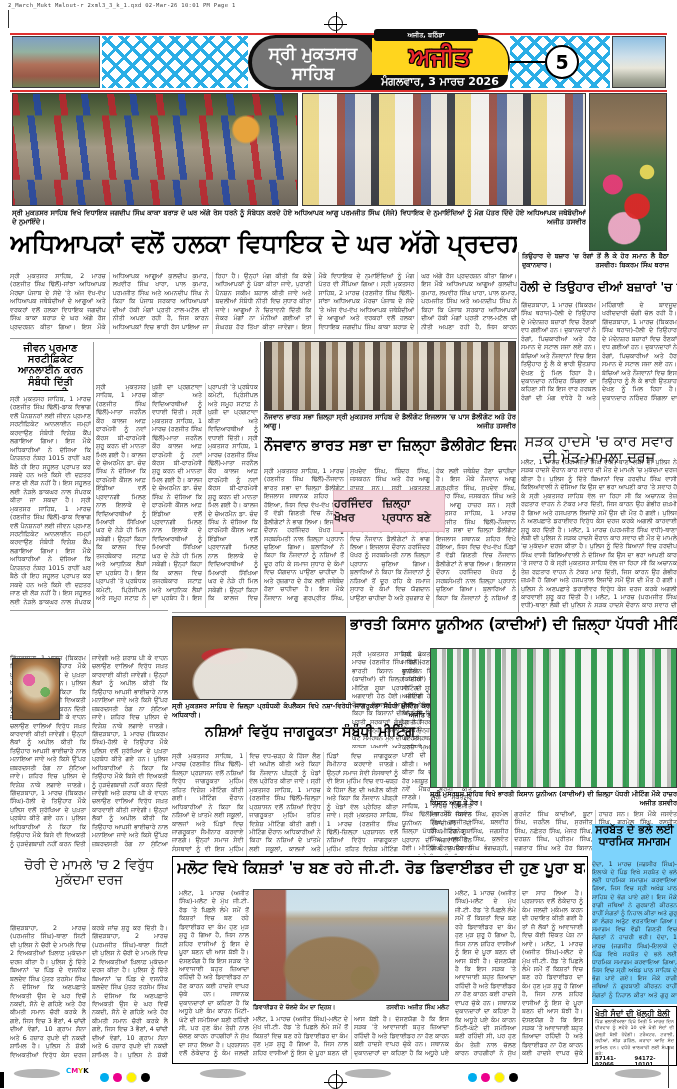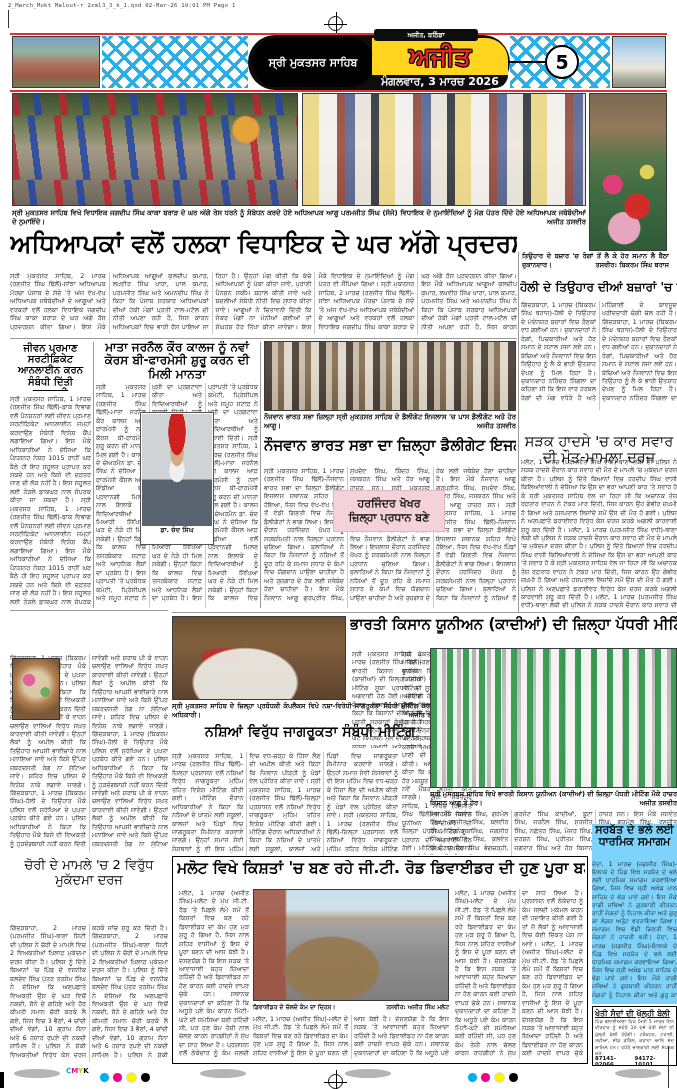--- a/index.html
+++ b/index.html
@@ -42,22 +42,22 @@
   <div class="abs" style="left:10px;top:90px;width:657px;height:2px;background:#e03030;"></div>
 
   <div class="ph" style="left:12px;top:36px;width:88px;height:52px;background:
       linear-gradient(180deg,#7fa0c4 0%,#93b2a1 30%,#b0715a 55%,#9a5a48 78%,#6f7f56 100%);"></div>
 
   <div class="diam" style="left:102px;top:36px;width:146px;height:52px;"></div>
   <div class="diam" style="left:510px;top:36px;width:100px;height:52px;"></div>
 
   <div class="pill" style="left:248px;top:35px;width:262px;height:55px;"></div>
 
-  <div class="abs" style="left:252px;top:38px;width:122px;height:49px;background:#000000;border-radius:25px;
-      display:flex;align-items:center;justify-content:center;color:#fff;font-weight:800;font-size:11px;text-align:center;">ਸ੍ਰੀ ਮੁਕਤਸਰ ਸਾਹਿਬ</div>
+  <div class="abs" style="left:252px;top:38px;width:122px;height:49px;background:#737373;border-radius:25px;
+      display:flex;align-items:center;justify-content:center;color:#fff;font-weight:800;font-size:17px;text-align:center;">ਸ੍ਰੀ ਮੁਕਤਸਰ ਸਾਹਿਬ</div>
 
   <div class="abs" style="left:372px;top:38px;width:136px;height:37px;background:#ffd51e;border-radius:0 22px 0 0;
       display:flex;align-items:center;justify-content:center;">
     <span style="color:#e8252c;font-weight:800;font-size:25px;line-height:1;
       text-shadow:1px 1px 0 #000,-1px -1px 0 #000,1px -1px 0 #000,-1px 1px 0 #000;">ਅਜੀਤ</span>
   </div>
   <div class="abs" style="left:374px;top:29px;width:104px;height:12px;background:#0d0d0d;border-radius:3px;
       color:#fff;font-size:6.5px;font-weight:700;display:flex;align-items:center;justify-content:center;">ਅਜੀਤ, ਬਠਿੰਡਾ</div>
   <div class="abs" style="left:372px;top:75px;width:136px;height:13px;background:#0d0d0d;border-radius:0 0 22px 0;
       color:#fff;font-size:11px;font-weight:700;display:flex;align-items:center;justify-content:center;">ਮੰਗਲਵਾਰ, 3 ਮਾਰਚ 2026</div>
@@ -104,45 +104,36 @@
   <div class="hl abs" style="left:520px;top:281px;width:157px;height:17px;font-size:12px;white-space:nowrap;">ਹੋਲੀ ਦੇ ਤਿਉਹਾਰ ਦੀਆਂ ਬਜ਼ਾਰਾਂ 'ਚ ਰੌਣਕਾਂ</div>
   <div class="body abs c2" style="left:521px;top:301px;width:156px;height:109px;">ਗਿੱਦੜਬਾਹਾ, 1 ਮਾਰਚ (ਬਿਕਰਮ ਸਿੰਘ ਥਰਾਜ)-ਹੋਲੀ ਦੇ ਤਿਉਹਾਰ ਦੇ ਮੱਦੇਨਜ਼ਰ ਬਜ਼ਾਰਾਂ ਵਿਚ ਰੌਣਕਾਂ ਵਧ ਗਈਆਂ ਹਨ। ਦੁਕਾਨਦਾਰਾਂ ਨੇ ਰੰਗਾਂ, ਪਿਚਕਾਰੀਆਂ ਅਤੇ ਹੋਰ ਸਮਾਨ ਦੇ ਸਟਾਲ ਸਜਾ ਲਏ ਹਨ। ਬੱਚਿਆਂ ਅਤੇ ਨੌਜਵਾਨਾਂ ਵਿਚ ਇਸ ਤਿਉਹਾਰ ਨੂੰ ਲੈ ਕੇ ਭਾਰੀ ਉਤਸ਼ਾਹ ਦੇਖਣ ਨੂੰ ਮਿਲ ਰਿਹਾ ਹੈ। ਦੁਕਾਨਦਾਰ ਨਰਿੰਦਰ ਸਿੰਗਲਾ ਦਾ ਕਹਿਣਾ ਸੀ ਕਿ ਇਸ ਵਾਰ ਹਰਬਲ ਰੰਗਾਂ ਦੀ ਮੰਗ ਵਧੇਰੇ ਹੈ ਅਤੇ ਮਹਿੰਗਾਈ ਦੇ ਬਾਵਜੂਦ ਖਰੀਦਦਾਰੀ ਚੰਗੀ ਚੱਲ ਰਹੀ ਹੈ। ਗਿੱਦੜਬਾਹਾ, 1 ਮਾਰਚ (ਬਿਕਰਮ ਸਿੰਘ ਥਰਾਜ)-ਹੋਲੀ ਦੇ ਤਿਉਹਾਰ ਦੇ ਮੱਦੇਨਜ਼ਰ ਬਜ਼ਾਰਾਂ ਵਿਚ ਰੌਣਕਾਂ ਵਧ ਗਈਆਂ ਹਨ। ਦੁਕਾਨਦਾਰਾਂ ਨੇ ਰੰਗਾਂ, ਪਿਚਕਾਰੀਆਂ ਅਤੇ ਹੋਰ ਸਮਾਨ ਦੇ ਸਟਾਲ ਸਜਾ ਲਏ ਹਨ। ਬੱਚਿਆਂ ਅਤੇ ਨੌਜਵਾਨਾਂ ਵਿਚ ਇਸ ਤਿਉਹਾਰ ਨੂੰ ਲੈ ਕੇ ਭਾਰੀ ਉਤਸ਼ਾਹ ਦੇਖਣ ਨੂੰ ਮਿਲ ਰਿਹਾ ਹੈ। ਦੁਕਾਨਦਾਰ ਨਰਿੰਦਰ ਸਿੰਗਲਾ ਦਾ ਕਹਿਣਾ ਸੀ ਕਿ ਇਸ ਵਾਰ ਹਰਬਲ ਰੰਗਾਂ ਦੀ ਮੰਗ ਵਧੇਰੇ ਹੈ ਅਤੇ ਮਹਿੰਗਾਈ ਦੇ ਬਾਵਜੂਦ ਖਰੀਦਦਾਰੀ ਚੰਗੀ ਚੱਲ ਰਹੀ ਹੈ।</div>
   <div class="hl abs" style="left:521px;top:433px;width:156px;height:41px;font-size:14.5px;font-weight:500;">ਸੜਕ ਹਾਦਸੇ 'ਚ ਕਾਰ ਸਵਾਰ ਦੀ ਮੌਤ-ਮਾਮਲਾ ਦਰਜ</div>
   <div class="body abs c1" style="left:521px;top:458px;width:156px;height:152px;">ਮਲੋਟ, 1 ਮਾਰਚ (ਪਰਮਜੀਤ ਸਿੰਘ ਵਧੀ)-ਥਾਣਾ ਲੰਬੀ ਦੀ ਪੁਲਿਸ ਨੇ ਸੜਕ ਹਾਦਸੇ ਦੌਰਾਨ ਕਾਰ ਸਵਾਰ ਦੀ ਮੌਤ ਦੇ ਮਾਮਲੇ 'ਚ ਮੁਕੱਦਮਾ ਦਰਜ ਕੀਤਾ ਹੈ। ਪੁਲਿਸ ਨੂੰ ਦਿੱਤੇ ਬਿਆਨਾਂ ਵਿਚ ਹਰਦੀਪ ਸਿੰਘ ਵਾਸੀ ਕਿਲਿਆਂਵਾਲੀ ਨੇ ਦੱਸਿਆ ਕਿ ਉਸ ਦਾ ਭਰਾ ਆਪਣੀ ਕਾਰ 'ਤੇ ਸਵਾਰ ਹੋ ਕੇ ਸ੍ਰੀ ਮੁਕਤਸਰ ਸਾਹਿਬ ਵੱਲ ਜਾ ਰਿਹਾ ਸੀ ਕਿ ਅਚਾਨਕ ਤੇਜ਼ ਰਫ਼ਤਾਰ ਵਾਹਨ ਨੇ ਟੱਕਰ ਮਾਰ ਦਿੱਤੀ, ਜਿਸ ਕਾਰਨ ਉਹ ਗੰਭੀਰ ਜ਼ਖ਼ਮੀ ਹੋ ਗਿਆ ਅਤੇ ਹਸਪਤਾਲ ਲਿਜਾਂਦੇ ਸਮੇਂ ਉਸ ਦੀ ਮੌਤ ਹੋ ਗਈ। ਪੁਲਿਸ ਨੇ ਅਣਪਛਾਤੇ ਡਰਾਈਵਰ ਵਿਰੁੱਧ ਕੇਸ ਦਰਜ ਕਰਕੇ ਅਗਲੀ ਕਾਰਵਾਈ ਸ਼ੁਰੂ ਕਰ ਦਿੱਤੀ ਹੈ। ਮਲੋਟ, 1 ਮਾਰਚ (ਪਰਮਜੀਤ ਸਿੰਘ ਵਧੀ)-ਥਾਣਾ ਲੰਬੀ ਦੀ ਪੁਲਿਸ ਨੇ ਸੜਕ ਹਾਦਸੇ ਦੌਰਾਨ ਕਾਰ ਸਵਾਰ ਦੀ ਮੌਤ ਦੇ ਮਾਮਲੇ 'ਚ ਮੁਕੱਦਮਾ ਦਰਜ ਕੀਤਾ ਹੈ। ਪੁਲਿਸ ਨੂੰ ਦਿੱਤੇ ਬਿਆਨਾਂ ਵਿਚ ਹਰਦੀਪ ਸਿੰਘ ਵਾਸੀ ਕਿਲਿਆਂਵਾਲੀ ਨੇ ਦੱਸਿਆ ਕਿ ਉਸ ਦਾ ਭਰਾ ਆਪਣੀ ਕਾਰ 'ਤੇ ਸਵਾਰ ਹੋ ਕੇ ਸ੍ਰੀ ਮੁਕਤਸਰ ਸਾਹਿਬ ਵੱਲ ਜਾ ਰਿਹਾ ਸੀ ਕਿ ਅਚਾਨਕ ਤੇਜ਼ ਰਫ਼ਤਾਰ ਵਾਹਨ ਨੇ ਟੱਕਰ ਮਾਰ ਦਿੱਤੀ, ਜਿਸ ਕਾਰਨ ਉਹ ਗੰਭੀਰ ਜ਼ਖ਼ਮੀ ਹੋ ਗਿਆ ਅਤੇ ਹਸਪਤਾਲ ਲਿਜਾਂਦੇ ਸਮੇਂ ਉਸ ਦੀ ਮੌਤ ਹੋ ਗਈ। ਪੁਲਿਸ ਨੇ ਅਣਪਛਾਤੇ ਡਰਾਈਵਰ ਵਿਰੁੱਧ ਕੇਸ ਦਰਜ ਕਰਕੇ ਅਗਲੀ ਕਾਰਵਾਈ ਸ਼ੁਰੂ ਕਰ ਦਿੱਤੀ ਹੈ। ਮਲੋਟ, 1 ਮਾਰਚ (ਪਰਮਜੀਤ ਸਿੰਘ ਵਧੀ)-ਥਾਣਾ ਲੰਬੀ ਦੀ ਪੁਲਿਸ ਨੇ ਸੜਕ ਹਾਦਸੇ ਦੌਰਾਨ ਕਾਰ ਸਵਾਰ ਦੀ ਮੌਤ ਦੇ ਮਾਮਲੇ 'ਚ ਮੁਕੱਦਮਾ ਦਰਜ ਕੀਤਾ ਹੈ। ਪੁਲਿਸ ਨੂੰ ਦਿੱਤੇ ਬਿਆਨਾਂ ਵਿਚ ਹਰਦੀਪ ਸਿੰਘ ਵਾਸੀ ਕਿਲਿਆਂਵਾਲੀ ਨੇ ਦੱਸਿਆ ਕਿ ਉਸ ਦਾ ਭਰਾ ਆਪਣੀ ਕਾਰ 'ਤੇ ਸਵਾਰ ਹੋ ਕੇ ਸ੍ਰੀ ਮੁਕਤਸਰ ਸਾਹਿਬ ਵੱਲ ਜਾ ਰਿਹਾ ਸੀ ਕਿ ਅਚਾਨਕ ਤੇਜ਼ ਰਫ਼ਤਾਰ ਵਾਹਨ ਨੇ ਟੱਕਰ ਮਾਰ ਦਿੱਤੀ, ਜਿਸ ਕਾਰਨ ਉਹ ਗੰਭੀਰ ਜ਼ਖ਼ਮੀ ਹੋ ਗਿਆ ਅਤੇ ਹਸਪਤਾਲ ਲਿਜਾਂਦੇ ਸਮੇਂ ਉਸ ਦੀ ਮੌਤ ਹੋ ਗਈ। ਪੁਲਿਸ ਨੇ ਅਣਪਛਾਤੇ ਡਰਾਈਵਰ ਵਿਰੁੱਧ ਕੇਸ ਦਰਜ ਕਰਕੇ ਅਗਲੀ ਕਾਰਵਾਈ ਸ਼ੁਰੂ ਕਰ ਦਿੱਤੀ ਹੈ।</div>
 
   <div class="hl abs" style="left:10px;top:342px;width:81px;height:49px;font-size:10px;">ਜੀਵਨ ਪ੍ਰਮਾਣ ਸਰਟੀਫ਼ਿਕੇਟ ਆਨਲਾਈਨ ਕਰਨ ਸੰਬੰਧੀ ਦਿੱਤੀ ਜਾਣਕਾਰੀ</div>
   <div class="body abs c1" style="left:10px;top:395px;width:81px;height:212px;">ਸ੍ਰੀ ਮੁਕਤਸਰ ਸਾਹਿਬ, 1 ਮਾਰਚ (ਰਣਜੀਤ ਸਿੰਘ ਢਿੱਲੋਂ)-ਡਾਕ ਵਿਭਾਗ ਵਲੋਂ ਪੈਨਸ਼ਨਰਾਂ ਲਈ ਜੀਵਨ ਪ੍ਰਮਾਣ ਸਰਟੀਫ਼ਿਕੇਟ ਆਨਲਾਈਨ ਜਮ੍ਹਾਂ ਕਰਵਾਉਣ ਸੰਬੰਧੀ ਵਿਸ਼ੇਸ਼ ਕੈਂਪ ਲਗਾਇਆ ਗਿਆ। ਇਸ ਮੌਕੇ ਅਧਿਕਾਰੀਆਂ ਨੇ ਦੱਸਿਆ ਕਿ ਪੈਨਸ਼ਨਰ ਨੰਬਰ 1015 ਰਾਹੀਂ ਘਰ ਬੈਠੇ ਹੀ ਇਹ ਸਹੂਲਤ ਪ੍ਰਾਪਤ ਕਰ ਸਕਦੇ ਹਨ ਅਤੇ ਕਿਸੇ ਵੀ ਦਫ਼ਤਰ ਜਾਣ ਦੀ ਲੋੜ ਨਹੀਂ ਹੈ। ਇਸ ਸਹੂਲਤ ਲਈ ਨੇੜਲੇ ਡਾਕਘਰ ਨਾਲ ਸੰਪਰਕ ਕੀਤਾ ਜਾ ਸਕਦਾ ਹੈ। ਸ੍ਰੀ ਮੁਕਤਸਰ ਸਾਹਿਬ, 1 ਮਾਰਚ (ਰਣਜੀਤ ਸਿੰਘ ਢਿੱਲੋਂ)-ਡਾਕ ਵਿਭਾਗ ਵਲੋਂ ਪੈਨਸ਼ਨਰਾਂ ਲਈ ਜੀਵਨ ਪ੍ਰਮਾਣ ਸਰਟੀਫ਼ਿਕੇਟ ਆਨਲਾਈਨ ਜਮ੍ਹਾਂ ਕਰਵਾਉਣ ਸੰਬੰਧੀ ਵਿਸ਼ੇਸ਼ ਕੈਂਪ ਲਗਾਇਆ ਗਿਆ। ਇਸ ਮੌਕੇ ਅਧਿਕਾਰੀਆਂ ਨੇ ਦੱਸਿਆ ਕਿ ਪੈਨਸ਼ਨਰ ਨੰਬਰ 1015 ਰਾਹੀਂ ਘਰ ਬੈਠੇ ਹੀ ਇਹ ਸਹੂਲਤ ਪ੍ਰਾਪਤ ਕਰ ਸਕਦੇ ਹਨ ਅਤੇ ਕਿਸੇ ਵੀ ਦਫ਼ਤਰ ਜਾਣ ਦੀ ਲੋੜ ਨਹੀਂ ਹੈ। ਇਸ ਸਹੂਲਤ ਲਈ ਨੇੜਲੇ ਡਾਕਘਰ ਨਾਲ ਸੰਪਰਕ ਕੀਤਾ ਜਾ ਸਕਦਾ ਹੈ।</div>
 
   <div class="rule" style="left:93px;top:342px;width:1px;height:266px;"></div>
 
-  <div class="hl abs" style="left:96px;top:341px;width:162px;height:39px;font-size:12px;">ਮਾਤਾ ਜਰਨੈਲ ਕੌਰ ਕਾਲਜ ਨੂੰ ਨਵਾਂ ਕੋਰਸ ਬੀ-ਫਾਰਮੇਸੀ ਸ਼ੁਰੂ ਕਰਨ ਦੀ ਮਿਲੀ ਮਾਨਤਾ</div>
   <div class="body abs c3" style="left:96px;top:383px;width:162px;height:225px;">ਸ੍ਰੀ ਮੁਕਤਸਰ ਸਾਹਿਬ, 1 ਮਾਰਚ (ਰਣਜੀਤ ਸਿੰਘ ਢਿੱਲੋਂ)-ਮਾਤਾ ਜਰਨੈਲ ਕੌਰ ਕਾਲਜ ਆਫ਼ ਫਾਰਮੇਸੀ ਨੂੰ ਨਵਾਂ ਕੋਰਸ ਬੀ-ਫਾਰਮੇਸੀ ਸ਼ੁਰੂ ਕਰਨ ਦੀ ਮਾਨਤਾ ਮਿਲ ਗਈ ਹੈ। ਕਾਲਜ ਦੇ ਚੇਅਰਮੈਨ ਡਾ. ਚੰਦ ਸਿੰਘ ਨੇ ਦੱਸਿਆ ਕਿ ਫਾਰਮੇਸੀ ਕੌਂਸਲ ਆਫ਼ ਇੰਡੀਆ ਵਲੋਂ ਪ੍ਰਵਾਨਗੀ ਮਿਲਣ ਨਾਲ ਇਲਾਕੇ ਦੇ ਵਿਦਿਆਰਥੀਆਂ ਨੂੰ ਮਿਆਰੀ ਸਿੱਖਿਆ ਘਰ ਦੇ ਨੇੜੇ ਹੀ ਮਿਲ ਸਕੇਗੀ। ਉਨ੍ਹਾਂ ਕਿਹਾ ਕਿ ਕਾਲਜ ਵਿਚ ਤਜਰਬੇਕਾਰ ਸਟਾਫ਼ ਅਤੇ ਆਧੁਨਿਕ ਲੈਬਾਂ ਦਾ ਪ੍ਰਬੰਧ ਹੈ। ਇਸ ਪ੍ਰਾਪਤੀ 'ਤੇ ਪ੍ਰਬੰਧਕ ਕਮੇਟੀ, ਪ੍ਰਿੰਸੀਪਲ ਅਤੇ ਸਮੂਹ ਸਟਾਫ਼ ਨੇ ਖ਼ੁਸ਼ੀ ਦਾ ਪ੍ਰਗਟਾਵਾ ਕੀਤਾ ਅਤੇ ਵਿਦਿਆਰਥੀਆਂ ਨੂੰ ਵਧਾਈ ਦਿੱਤੀ। ਸ੍ਰੀ ਮੁਕਤਸਰ ਸਾਹਿਬ, 1 ਮਾਰਚ (ਰਣਜੀਤ ਸਿੰਘ ਢਿੱਲੋਂ)-ਮਾਤਾ ਜਰਨੈਲ ਕੌਰ ਕਾਲਜ ਆਫ਼ ਫਾਰਮੇਸੀ ਨੂੰ ਨਵਾਂ ਕੋਰਸ ਬੀ-ਫਾਰਮੇਸੀ ਸ਼ੁਰੂ ਕਰਨ ਦੀ ਮਾਨਤਾ ਮਿਲ ਗਈ ਹੈ। ਕਾਲਜ ਦੇ ਚੇਅਰਮੈਨ ਡਾ. ਚੰਦ ਸਿੰਘ ਨੇ ਦੱਸਿਆ ਕਿ ਫਾਰਮੇਸੀ ਕੌਂਸਲ ਆਫ਼ ਇੰਡੀਆ ਵਲੋਂ ਪ੍ਰਵਾਨਗੀ ਮਿਲਣ ਨਾਲ ਇਲਾਕੇ ਦੇ ਵਿਦਿਆਰਥੀਆਂ ਨੂੰ ਮਿਆਰੀ ਸਿੱਖਿਆ ਘਰ ਦੇ ਨੇੜੇ ਹੀ ਮਿਲ ਸਕੇਗੀ। ਉਨ੍ਹਾਂ ਕਿਹਾ ਕਿ ਕਾਲਜ ਵਿਚ ਤਜਰਬੇਕਾਰ ਸਟਾਫ਼ ਅਤੇ ਆਧੁਨਿਕ ਲੈਬਾਂ ਦਾ ਪ੍ਰਬੰਧ ਹੈ। ਇਸ ਪ੍ਰਾਪਤੀ 'ਤੇ ਪ੍ਰਬੰਧਕ ਕਮੇਟੀ, ਪ੍ਰਿੰਸੀਪਲ ਅਤੇ ਸਮੂਹ ਸਟਾਫ਼ ਨੇ ਖ਼ੁਸ਼ੀ ਦਾ ਪ੍ਰਗਟਾਵਾ ਕੀਤਾ ਅਤੇ ਵਿਦਿਆਰਥੀਆਂ ਨੂੰ ਵਧਾਈ ਦਿੱਤੀ। ਸ੍ਰੀ ਮੁਕਤਸਰ ਸਾਹਿਬ, 1 ਮਾਰਚ (ਰਣਜੀਤ ਸਿੰਘ ਢਿੱਲੋਂ)-ਮਾਤਾ ਜਰਨੈਲ ਕੌਰ ਕਾਲਜ ਆਫ਼ ਫਾਰਮੇਸੀ ਨੂੰ ਨਵਾਂ ਕੋਰਸ ਬੀ-ਫਾਰਮੇਸੀ ਸ਼ੁਰੂ ਕਰਨ ਦੀ ਮਾਨਤਾ ਮਿਲ ਗਈ ਹੈ। ਕਾਲਜ ਦੇ ਚੇਅਰਮੈਨ ਡਾ. ਚੰਦ ਸਿੰਘ ਨੇ ਦੱਸਿਆ ਕਿ ਫਾਰਮੇਸੀ ਕੌਂਸਲ ਆਫ਼ ਇੰਡੀਆ ਵਲੋਂ ਪ੍ਰਵਾਨਗੀ ਮਿਲਣ ਨਾਲ ਇਲਾਕੇ ਦੇ ਵਿਦਿਆਰਥੀਆਂ ਨੂੰ ਮਿਆਰੀ ਸਿੱਖਿਆ ਘਰ ਦੇ ਨੇੜੇ ਹੀ ਮਿਲ ਸਕੇਗੀ। ਉਨ੍ਹਾਂ ਕਿਹਾ ਕਿ ਕਾਲਜ ਵਿਚ ਤਜਰਬੇਕਾਰ ਸਟਾਫ਼ ਅਤੇ ਆਧੁਨਿਕ ਲੈਬਾਂ ਦਾ ਪ੍ਰਬੰਧ ਹੈ। ਇਸ ਪ੍ਰਾਪਤੀ 'ਤੇ ਪ੍ਰਬੰਧਕ ਕਮੇਟੀ, ਪ੍ਰਿੰਸੀਪਲ ਅਤੇ ਸਮੂਹ ਸਟਾਫ਼ ਨੇ ਖ਼ੁਸ਼ੀ ਦਾ ਪ੍ਰਗਟਾਵਾ ਕੀਤਾ ਅਤੇ ਵਿਦਿਆਰਥੀਆਂ ਨੂੰ ਵਧਾਈ ਦਿੱਤੀ।</div>
-  <div class="abs" style="left:140px;top:412px;width:74px;height:133px;background:#fff;border:1px solid #555;padding:1px;">
-    <div style="width:70px;height:112px;background:
-        radial-gradient(ellipse at 50% 16%, #c22 0 17%, rgba(0,0,0,0) 18%),
-        radial-gradient(ellipse at 50% 34%, #d3a983 0 13%, rgba(0,0,0,0) 14%),
-        radial-gradient(ellipse at 50% 50%, #efefef 0 15%, rgba(0,0,0,0) 16%),
-        linear-gradient(180deg, #cfd3d6 0 58%, #5a6470 59% 100%);"></div>
-    <div style="font-size:6.5px;font-weight:700;text-align:center;">ਡਾ. ਚੰਦ ਸਿੰਘ</div>
-  </div>
 
   <div class="rule" style="left:260px;top:342px;width:1px;height:266px;"></div>
 
   <div class="ph" style="left:264px;top:341px;width:252px;height:70px;background:
       repeating-linear-gradient(90deg, rgba(60,50,45,.8) 0 7px, rgba(205,195,180,.8) 7px 13px, rgba(120,95,70,.7) 13px 19px, rgba(235,230,220,.8) 19px 27px),
       linear-gradient(180deg,#b9a98c 0%,#c4b497 30%,#a79478 58%,#8a7a62 82%,#756753 100%);
       background-size:100% 48%,100% 100%;background-position:0 58%,0 0;"></div>
   <div class="cap abs" style="left:264px;top:413px;width:252px;height:22px;">
     <span>ਨੌਜਵਾਨ ਭਾਰਤ ਸਭਾ ਜ਼ਿਲ੍ਹਾ ਸ੍ਰੀ ਮੁਕਤਸਰ ਸਾਹਿਬ ਦੇ ਡੈਲੀਗੇਟ ਇਜਲਾਸ 'ਚ ਪਾਸ ਡੈਲੀਗੇਟ ਅਤੇ ਹੋਰ ਆਗੂ।</span>
     <span class="credit">ਅਜੀਤ ਤਸਵੀਰ</span>
   </div>
   <div class="hl abs" style="left:264px;top:437px;width:252px;height:26px;font-size:15px;white-space:nowrap;">ਨੌਜਵਾਨ ਭਾਰਤ ਸਭਾ ਦਾ ਜ਼ਿਲ੍ਹਾ ਡੈਲੀਗੇਟ ਇਜਲਾਸ</div>
   <div class="body abs c3" style="left:264px;top:467px;width:252px;height:141px;">ਸ੍ਰੀ ਮੁਕਤਸਰ ਸਾਹਿਬ, 1 ਮਾਰਚ (ਰਣਜੀਤ ਸਿੰਘ ਢਿੱਲੋਂ)-ਨੌਜਵਾਨ ਭਾਰਤ ਸਭਾ ਦਾ ਜ਼ਿਲ੍ਹਾ ਡੈਲੀਗੇਟ ਇਜਲਾਸ ਸਥਾਨਕ ਸ਼ਹਿਰ ਵਿਖੇ ਹੋਇਆ, ਜਿਸ ਵਿਚ ਵੱਖ-ਵੱਖ ਪਿੰਡਾਂ ਤੋਂ ਵੱਡੀ ਗਿਣਤੀ ਵਿਚ ਨੌਜਵਾਨ ਡੈਲੀਗੇਟਾਂ ਨੇ ਭਾਗ ਲਿਆ। ਇਜਲਾਸ ਦੌਰਾਨ ਹਰਜਿੰਦਰ ਖੋਖਰ ਨੂੰ ਸਰਬਸੰਮਤੀ ਨਾਲ ਜ਼ਿਲ੍ਹਾ ਪ੍ਰਧਾਨ ਚੁਣਿਆ ਗਿਆ। ਬੁਲਾਰਿਆਂ ਨੇ ਕਿਹਾ ਕਿ ਨੌਜਵਾਨਾਂ ਨੂੰ ਨਸ਼ਿਆਂ ਤੋਂ ਦੂਰ ਰਹਿ ਕੇ ਸਮਾਜ ਸੁਧਾਰ ਦੇ ਕੰਮਾਂ ਵਿਚ ਯੋਗਦਾਨ ਪਾਉਣਾ ਚਾਹੀਦਾ ਹੈ ਅਤੇ ਰੁਜ਼ਗਾਰ ਦੇ ਹੱਕ ਲਈ ਜਥੇਬੰਦ ਹੋਣਾ ਚਾਹੀਦਾ ਹੈ। ਇਸ ਮੌਕੇ ਨੌਜਵਾਨ ਆਗੂ ਗੁਰਪ੍ਰੀਤ ਸਿੰਘ, ਸੁਖਦੇਵ ਸਿੰਘ, ਬਿੰਦਰ ਸਿੰਘ, ਜਸਕਰਨ ਸਿੰਘ ਅਤੇ ਹੋਰ ਆਗੂ ਹਾਜ਼ਰ ਸਨ। ਸ੍ਰੀ ਮੁਕਤਸਰ ਸਾਹਿਬ, 1 ਮਾਰਚ (ਰਣਜੀਤ ਸਿੰਘ ਢਿੱਲੋਂ)-ਨੌਜਵਾਨ ਭਾਰਤ ਸਭਾ ਦਾ ਜ਼ਿਲ੍ਹਾ ਡੈਲੀਗੇਟ ਇਜਲਾਸ ਸਥਾਨਕ ਸ਼ਹਿਰ ਵਿਖੇ ਹੋਇਆ, ਜਿਸ ਵਿਚ ਵੱਖ-ਵੱਖ ਪਿੰਡਾਂ ਤੋਂ ਵੱਡੀ ਗਿਣਤੀ ਵਿਚ ਨੌਜਵਾਨ ਡੈਲੀਗੇਟਾਂ ਨੇ ਭਾਗ ਲਿਆ। ਇਜਲਾਸ ਦੌਰਾਨ ਹਰਜਿੰਦਰ ਖੋਖਰ ਨੂੰ ਸਰਬਸੰਮਤੀ ਨਾਲ ਜ਼ਿਲ੍ਹਾ ਪ੍ਰਧਾਨ ਚੁਣਿਆ ਗਿਆ। ਬੁਲਾਰਿਆਂ ਨੇ ਕਿਹਾ ਕਿ ਨੌਜਵਾਨਾਂ ਨੂੰ ਨਸ਼ਿਆਂ ਤੋਂ ਦੂਰ ਰਹਿ ਕੇ ਸਮਾਜ ਸੁਧਾਰ ਦੇ ਕੰਮਾਂ ਵਿਚ ਯੋਗਦਾਨ ਪਾਉਣਾ ਚਾਹੀਦਾ ਹੈ ਅਤੇ ਰੁਜ਼ਗਾਰ ਦੇ ਹੱਕ ਲਈ ਜਥੇਬੰਦ ਹੋਣਾ ਚਾਹੀਦਾ ਹੈ। ਇਸ ਮੌਕੇ ਨੌਜਵਾਨ ਆਗੂ ਗੁਰਪ੍ਰੀਤ ਸਿੰਘ, ਸੁਖਦੇਵ ਸਿੰਘ, ਬਿੰਦਰ ਸਿੰਘ, ਜਸਕਰਨ ਸਿੰਘ ਅਤੇ ਹੋਰ ਆਗੂ ਹਾਜ਼ਰ ਸਨ। ਸ੍ਰੀ ਮੁਕਤਸਰ ਸਾਹਿਬ, 1 ਮਾਰਚ (ਰਣਜੀਤ ਸਿੰਘ ਢਿੱਲੋਂ)-ਨੌਜਵਾਨ ਭਾਰਤ ਸਭਾ ਦਾ ਜ਼ਿਲ੍ਹਾ ਡੈਲੀਗੇਟ ਇਜਲਾਸ ਸਥਾਨਕ ਸ਼ਹਿਰ ਵਿਖੇ ਹੋਇਆ, ਜਿਸ ਵਿਚ ਵੱਖ-ਵੱਖ ਪਿੰਡਾਂ ਤੋਂ ਵੱਡੀ ਗਿਣਤੀ ਵਿਚ ਨੌਜਵਾਨ ਡੈਲੀਗੇਟਾਂ ਨੇ ਭਾਗ ਲਿਆ। ਇਜਲਾਸ ਦੌਰਾਨ ਹਰਜਿੰਦਰ ਖੋਖਰ ਨੂੰ ਸਰਬਸੰਮਤੀ ਨਾਲ ਜ਼ਿਲ੍ਹਾ ਪ੍ਰਧਾਨ ਚੁਣਿਆ ਗਿਆ। ਬੁਲਾਰਿਆਂ ਨੇ ਕਿਹਾ ਕਿ ਨੌਜਵਾਨਾਂ ਨੂੰ ਨਸ਼ਿਆਂ ਤੋਂ ਦੂਰ ਰਹਿ ਕੇ ਸਮਾਜ ਸੁਧਾਰ ਦੇ ਕੰਮਾਂ ਵਿਚ ਯੋਗਦਾਨ ਪਾਉਣਾ ਚਾਹੀਦਾ ਹੈ ਅਤੇ ਰੁਜ਼ਗਾਰ ਦੇ ਹੱਕ ਲਈ ਜਥੇਬੰਦ ਹੋਣਾ ਚਾਹੀਦਾ ਹੈ। ਇਸ ਮੌਕੇ ਨੌਜਵਾਨ ਆਗੂ ਗੁਰਪ੍ਰੀਤ ਸਿੰਘ, ਸੁਖਦੇਵ ਸਿੰਘ, ਬਿੰਦਰ ਸਿੰਘ, ਜਸਕਰਨ ਸਿੰਘ ਅਤੇ ਹੋਰ ਆਗੂ ਹਾਜ਼ਰ ਸਨ।</div>
   <div class="abs" style="left:333px;top:490px;width:112px;height:42px;background:#f4d2da;border:1px solid #e3b7c2;
-      display:flex;flex-direction:column;align-items:center;justify-content:center;font-weight:800;font-size:11px;color:#111;line-height:1.25;">
+      display:flex;align-items:center;justify-content:center;font-weight:800;font-size:11px;color:#111;line-height:1.25;">
     <span>ਹਰਜਿੰਦਰ ਖੋਖਰ</span>
     <span>ਜ਼ਿਲ੍ਹਾ ਪ੍ਰਧਾਨ ਬਣੇ</span>
   </div>
 
   <div class="rule" style="left:10px;top:610px;width:158px;height:1px;"></div>
   <div class="rule" style="left:172px;top:612px;width:505px;height:1px;"></div>
 
   <div class="body abs c2" style="left:10px;top:654px;width:158px;height:198px;">ਗਿੱਦੜਬਾਹਾ, 1 ਮਾਰਚ (ਬਿਕਰਮ ਸਿੰਘ)-ਹੋਲੀ ਦੇ ਤਿਉਹਾਰ ਮੌਕੇ ਪੁਲਿਸ ਵਲੋਂ ਸੁਰੱਖਿਆ ਦੇ ਪੁਖ਼ਤਾ ਪ੍ਰਬੰਧ ਕੀਤੇ ਗਏ ਹਨ। ਪੁਲਿਸ ਅਧਿਕਾਰੀਆਂ ਨੇ ਕਿਹਾ ਕਿ ਤਿਉਹਾਰ ਮੌਕੇ ਕਿਸੇ ਵੀ ਵਿਅਕਤੀ ਨੂੰ ਹੁੜਦੰਗਬਾਜ਼ੀ ਨਹੀਂ ਕਰਨ ਦਿੱਤੀ ਜਾਵੇਗੀ ਅਤੇ ਸ਼ਰਾਬ ਪੀ ਕੇ ਵਾਹਨ ਚਲਾਉਣ ਵਾਲਿਆਂ ਵਿਰੁੱਧ ਸਖ਼ਤ ਕਾਰਵਾਈ ਕੀਤੀ ਜਾਵੇਗੀ। ਉਨ੍ਹਾਂ ਲੋਕਾਂ ਨੂੰ ਅਪੀਲ ਕੀਤੀ ਕਿ ਤਿਉਹਾਰ ਆਪਸੀ ਭਾਈਚਾਰੇ ਨਾਲ ਮਨਾਇਆ ਜਾਵੇ ਅਤੇ ਕਿਸੇ ਉੱਪਰ ਜ਼ਬਰਦਸਤੀ ਰੰਗ ਨਾ ਸੁੱਟਿਆ ਜਾਵੇ। ਸ਼ਹਿਰ ਵਿਚ ਪੁਲਿਸ ਦੇ ਵਿਸ਼ੇਸ਼ ਨਾਕੇ ਲਗਾਏ ਜਾਣਗੇ। ਗਿੱਦੜਬਾਹਾ, 1 ਮਾਰਚ (ਬਿਕਰਮ ਸਿੰਘ)-ਹੋਲੀ ਦੇ ਤਿਉਹਾਰ ਮੌਕੇ ਪੁਲਿਸ ਵਲੋਂ ਸੁਰੱਖਿਆ ਦੇ ਪੁਖ਼ਤਾ ਪ੍ਰਬੰਧ ਕੀਤੇ ਗਏ ਹਨ। ਪੁਲਿਸ ਅਧਿਕਾਰੀਆਂ ਨੇ ਕਿਹਾ ਕਿ ਤਿਉਹਾਰ ਮੌਕੇ ਕਿਸੇ ਵੀ ਵਿਅਕਤੀ ਨੂੰ ਹੁੜਦੰਗਬਾਜ਼ੀ ਨਹੀਂ ਕਰਨ ਦਿੱਤੀ ਜਾਵੇਗੀ ਅਤੇ ਸ਼ਰਾਬ ਪੀ ਕੇ ਵਾਹਨ ਚਲਾਉਣ ਵਾਲਿਆਂ ਵਿਰੁੱਧ ਸਖ਼ਤ ਕਾਰਵਾਈ ਕੀਤੀ ਜਾਵੇਗੀ। ਉਨ੍ਹਾਂ ਲੋਕਾਂ ਨੂੰ ਅਪੀਲ ਕੀਤੀ ਕਿ ਤਿਉਹਾਰ ਆਪਸੀ ਭਾਈਚਾਰੇ ਨਾਲ ਮਨਾਇਆ ਜਾਵੇ ਅਤੇ ਕਿਸੇ ਉੱਪਰ ਜ਼ਬਰਦਸਤੀ ਰੰਗ ਨਾ ਸੁੱਟਿਆ ਜਾਵੇ। ਸ਼ਹਿਰ ਵਿਚ ਪੁਲਿਸ ਦੇ ਵਿਸ਼ੇਸ਼ ਨਾਕੇ ਲਗਾਏ ਜਾਣਗੇ। ਗਿੱਦੜਬਾਹਾ, 1 ਮਾਰਚ (ਬਿਕਰਮ ਸਿੰਘ)-ਹੋਲੀ ਦੇ ਤਿਉਹਾਰ ਮੌਕੇ ਪੁਲਿਸ ਵਲੋਂ ਸੁਰੱਖਿਆ ਦੇ ਪੁਖ਼ਤਾ ਪ੍ਰਬੰਧ ਕੀਤੇ ਗਏ ਹਨ। ਪੁਲਿਸ ਅਧਿਕਾਰੀਆਂ ਨੇ ਕਿਹਾ ਕਿ ਤਿਉਹਾਰ ਮੌਕੇ ਕਿਸੇ ਵੀ ਵਿਅਕਤੀ ਨੂੰ ਹੁੜਦੰਗਬਾਜ਼ੀ ਨਹੀਂ ਕਰਨ ਦਿੱਤੀ ਜਾਵੇਗੀ ਅਤੇ ਸ਼ਰਾਬ ਪੀ ਕੇ ਵਾਹਨ ਚਲਾਉਣ ਵਾਲਿਆਂ ਵਿਰੁੱਧ ਸਖ਼ਤ ਕਾਰਵਾਈ ਕੀਤੀ ਜਾਵੇਗੀ। ਉਨ੍ਹਾਂ ਲੋਕਾਂ ਨੂੰ ਅਪੀਲ ਕੀਤੀ ਕਿ ਤਿਉਹਾਰ ਆਪਸੀ ਭਾਈਚਾਰੇ ਨਾਲ ਮਨਾਇਆ ਜਾਵੇ ਅਤੇ ਕਿਸੇ ਉੱਪਰ ਜ਼ਬਰਦਸਤੀ ਰੰਗ ਨਾ ਸੁੱਟਿਆ ਜਾਵੇ। ਸ਼ਹਿਰ ਵਿਚ ਪੁਲਿਸ ਦੇ ਵਿਸ਼ੇਸ਼ ਨਾਕੇ ਲਗਾਏ ਜਾਣਗੇ।</div>
   <div class="mini" style="left:12px;top:658px;width:48px;height:62px;background:
       radial-gradient(circle at 35% 35%, rgba(230,80,160,.85) 0 12%, rgba(0,0,0,0) 13%),

